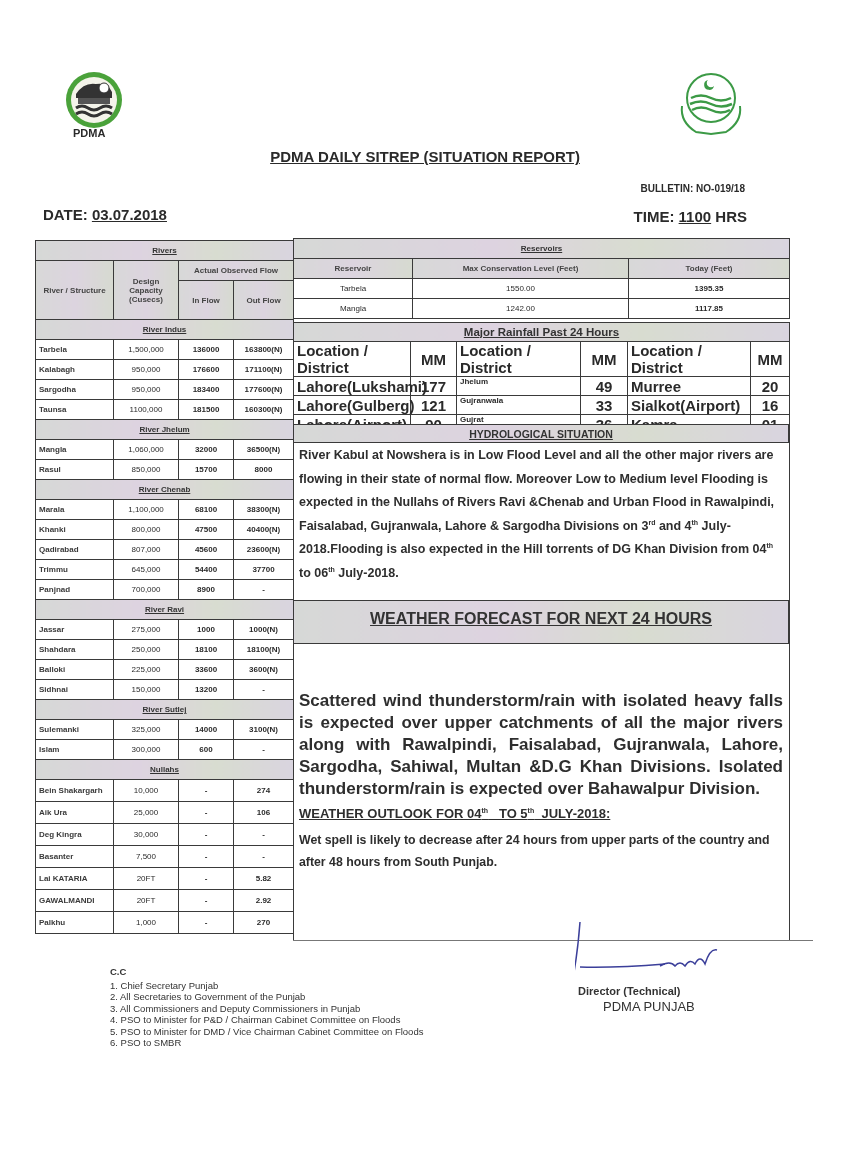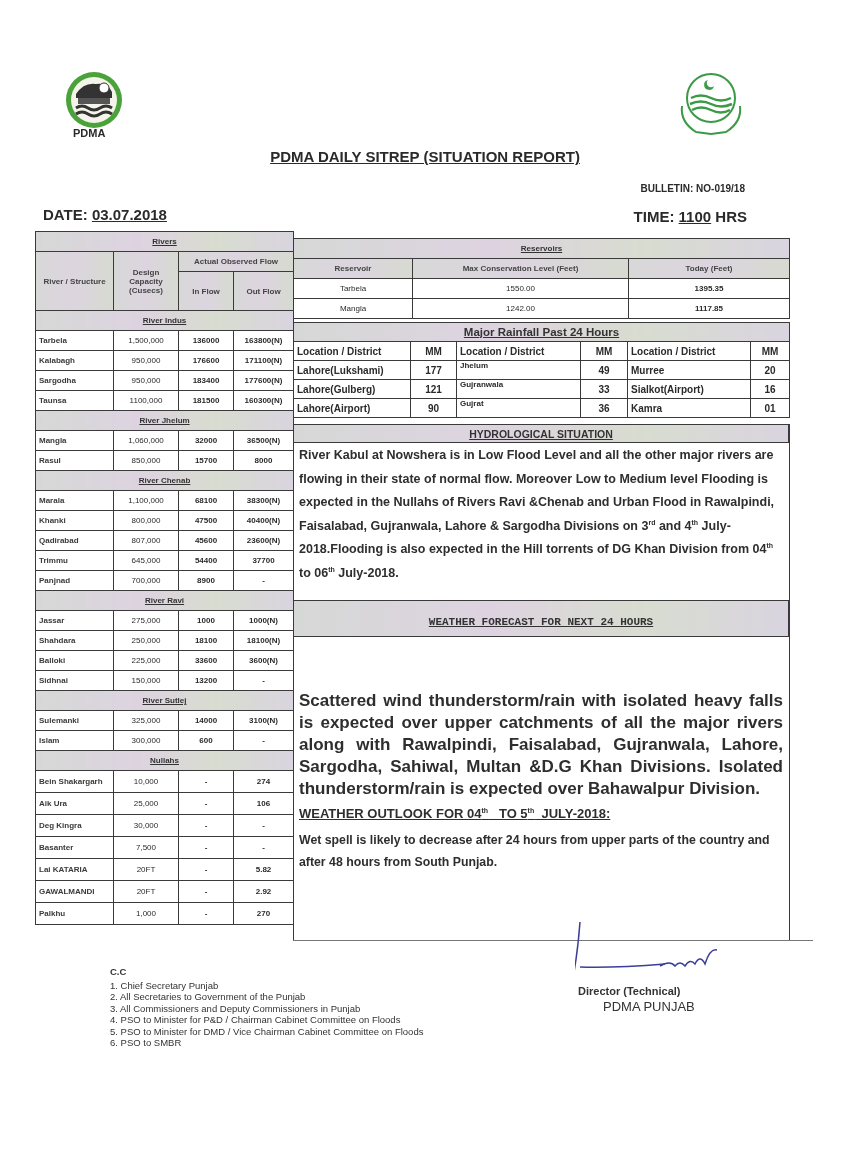--- a/index.html
+++ b/index.html
@@ -20,26 +20,26 @@
   
   table { border-collapse:collapse; position:absolute; table-layout:fixed; }
   td { border:1px solid #3a3a3a; padding:0 3px; font-size:8px; height:19px; }
   .sec { background:linear-gradient(90deg,#d6d8d6,#ddd3e0 40%,#d8dcd0 70%,#d9d4df); text-align:center; font-weight:bold; color:#333; }
   .sec span { text-decoration:underline; }
   .hdr { background:linear-gradient(90deg,#d8d8d8,#dcd4df 50%,#d6dad0); text-align:center; font-weight:bold; color:#444; }
   .c { text-align:center; }
   .b { font-weight:bold;margin-left:41px; }
   .name { font-weight:bold; color:#3a3a3a; }
 
-  #left-table { left:35px; top:231px; width:258px; }
+  #left-table { left:35px; top:240px; width:258px; }
   #left-table td { height:19px; }
 
   #res-table { left:293px; top:238px; width:496px; }
   #rain-table { left:293px; top:322px; width:496px; }
-  #rain-table td { font-size:10px; font-weight:bold; height:18px; }
+  #rain-table td { font-size:15px; font-weight:bold; height:18px; }
   #rain-table td.small { font-size:8px; font-weight:bold; vertical-align:top; }
   .hydro-text { left:299px; top:444px; width:484px; font-size:12.5px; font-weight:bold; line-height:23.5px; color:#2e2e2e; }
   sup { font-size:7px; line-height:0; }
   .wf-text { left:299px; top:690px; width:484px; font-size:17px; font-weight:bold; line-height:22px; text-align:justify; color:#2e2e2e; }
   .wo-head { left:299px; top:806px; font-size:13px; font-weight:bold; text-decoration:underline; color:#2e2e2e; }
   .wo-text { left:299px; top:829px; width:484px; font-size:12.3px; font-weight:bold; line-height:22px; color:#2e2e2e; }
 
   .right-frame { left:293px; top:424px; width:495px; height:517px; border-right:1px solid #3a3a3a; border-left:1px solid #3a3a3a; }
   .bottom-line { left:293px; top:940px; width:520px; height:1px; background:#777; }
 
@@ -344,21 +344,21 @@
       <tr>
         <td class="sec" style="font-size:10.5px; height:17px;"><span>HYDROLOGICAL SITUATION</span></td>
       </tr>
 </tbody>
   </table>
 <div class="abs hydro-text"><span>River Kabul at Nowshera is in Low Flood Level and all the other major rivers are flowing in their state of normal flow. Moreover Low to Medium level Flooding is expected in the Nullahs of Rivers Ravi &amp;Chenab and Urban Flood in Rawalpindi, Faisalabad, Gujranwala, Lahore &amp; Sargodha Divisions on 3</span><sup>rd</sup><span> and 4</span><sup>th</sup><span> July-2018.Flooding is also expected in the Hill torrents of DG Khan Division from 04</span><sup>th</sup><span> to 06</span><sup>th</sup><span> July-2018.</span></div>
 
 <table class="abs" style="left:293px; top:600px; width:496px;">
   <tbody>
       <tr>
-        <td class="sec" style="font-size:11px; height:27px; vertical-align:bottom; padding-bottom:8px;font-family:Liberation Mono, monospace;"><span>WEATHER FORECAST FOR NEXT 24 HOURS</span></td>
+        <td class="sec" style="font-size:16px; height:27px; vertical-align:bottom; padding-bottom:15px;"><span>WEATHER FORECAST FOR NEXT 24 HOURS</span></td>
       </tr>
 </tbody>
   </table>
 <div class="abs wf-text">Scattered wind thunderstorm/rain with isolated heavy falls is expected over upper catchments of all the major rivers along with Rawalpindi, Faisalabad, Gujranwala, Lahore, Sargodha, Sahiwal, Multan &amp;D.G Khan Divisions. Isolated thunderstorm/rain is expected over Bahawalpur Division.</div>
 
 <div class="abs wo-head"><span>WEATHER OUTLOOK FOR 04</span><sup>th</sup><span style="white-space:pre">   TO 5</span><sup>th</sup><span style="white-space:pre">  JULY-2018:</span></div>
 <div class="abs wo-text">Wet spell is likely to decrease after 24 hours from upper parts of the country and after 48 hours from South Punjab.</div>
 
 <div class="abs bottom-line"></div>
 

